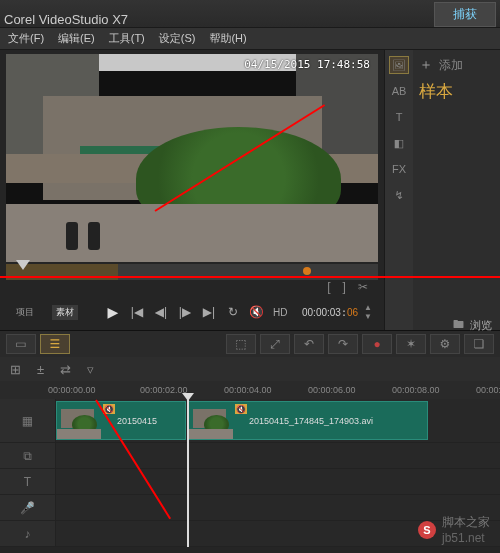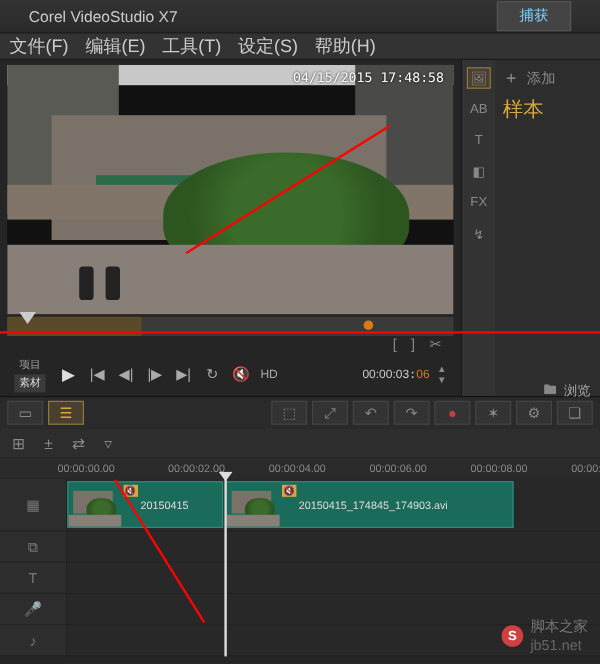--- a/index.html
+++ b/index.html
@@ -1,21 +1,21 @@
 <!DOCTYPE html>
 <html><head>
 <meta charset="utf-8">
 <style>
 *{margin:0;padding:0;box-sizing:border-box;font-family:"Microsoft YaHei",Arial,sans-serif;user-select:none}
 body{width:500px;height:553px;background:#2a2a2a;overflow:hidden;position:relative}
-.titlebar{height:28px;background:linear-gradient(#333,#2a2a2a);display:flex;align-items:center;padding:0 24px;color:#ccc;font-size:13px;border-bottom:1px solid #1a1a1a}
+.titlebar{height:28px;background:linear-gradient(#333,#2a2a2a);display:flex;align-items:flex-end;padding:0 4px;color:#ccc;font-size:13px;border-bottom:1px solid #1a1a1a}
 .titlebar .title{flex:1}
 .capture-btn{background:#444;color:#7dd3fc;font-size:12px;padding:3px 18px;border:1px solid #555;cursor:pointer}
 .menubar{height:22px;background:#333;display:flex;align-items:center;padding:0 8px;border-bottom:1px solid #1a1a1a}
-.menubar span{color:#ccc;font-size:15px;margin-right:14px;cursor:pointer}
+.menubar span{color:#ccc;font-size:11px;margin-right:14px;cursor:pointer}
 .main-area{display:flex;height:280px;background:#252525}
 .preview-panel{width:384px;display:flex;flex-direction:column;padding:4px 6px 0 6px}
 .preview-video{flex:1;background:#111;position:relative;overflow:hidden}
 .scene{position:absolute;inset:0}
 .sky{position:absolute;top:0;left:0;right:0;height:8%;background:#c8c8c8}
 .bldg-l{position:absolute;top:0;left:0;width:25%;height:60%;background:#5a5a55}
 .bldg-r{position:absolute;top:0;right:0;width:22%;height:55%;background:#4a4a48}
 .yard{position:absolute;top:20%;left:10%;right:15%;height:50%;background:#7a7268}
 .wall{position:absolute;top:48%;left:0;right:0;height:14%;background:#807568}
 .tree{position:absolute;top:35%;left:35%;width:55%;height:50%;background:radial-gradient(circle,#3a6b2a 40%,#2d5520 70%);border-radius:50% 50% 40% 40%}
@@ -25,21 +25,21 @@
 .p1{left:16%}.p2{left:22%}
 .ts{position:absolute;top:4px;right:8px;color:#fff;font-size:11px;font-family:monospace;text-shadow:0 0 2px #000}
 .anno-line{position:absolute;top:75%;left:40%;width:200px;height:2px;background:red;transform:rotate(-32deg);transform-origin:left}
 .scrub{height:16px;background:#3a3a3a;margin-top:2px;position:relative}
 .scrub-play{position:absolute;left:0;top:0;bottom:0;width:30%;background:#5a4a2a}
 .scrub-handle{position:absolute;left:10px;top:-4px;width:14px;height:10px;background:#ccc;clip-path:polygon(50% 100%,0 0,100% 0)}
 .scrub-mark{position:absolute;right:18%;top:3px;width:8px;height:8px;background:#d87a1a;border-radius:50%}
 .trimbar{height:14px;display:flex;align-items:center;justify-content:flex-end;gap:12px;padding-right:10px;color:#888;font-size:12px}
 .hline{position:absolute;top:276px;left:0;right:0;height:2px;background:red;z-index:5}
 .controls{height:36px;display:flex;align-items:center;padding:0 6px;gap:2px}
-.mode-col{display:flex;flex-direction:column;font-size:9px;color:#999;margin-right:6px;gap:0}
+.mode-col{display:flex;flex-direction:row;font-size:9px;color:#999;margin-right:22px;gap:14px}
 .mode-col span{padding:1px 4px;cursor:pointer}
 .mode-col .act{background:#3a3a3a;color:#ddd}
 .ctrl-btn{width:22px;height:24px;display:flex;align-items:center;justify-content:center;color:#aaa;font-size:12px;cursor:pointer}
 .ctrl-btn.play{color:#ddd;font-size:14px}
 .timecode{margin-left:auto;font-family:monospace;font-size:10px;color:#ccc}
 .timecode .f{color:#d87a1a}
 .tc-arrows{display:flex;flex-direction:column;margin-left:4px;font-size:8px;color:#888}
 .right-panel{flex:1;background:#2d2d2d;border-left:1px solid #1a1a1a;display:flex}
 .asset-icons{width:28px;background:#333;display:flex;flex-direction:column;align-items:center;gap:8px;padding-top:6px}
 .asset-icons div{width:20px;height:18px;color:#888;font-size:11px;display:flex;align-items:center;justify-content:center;cursor:pointer}

